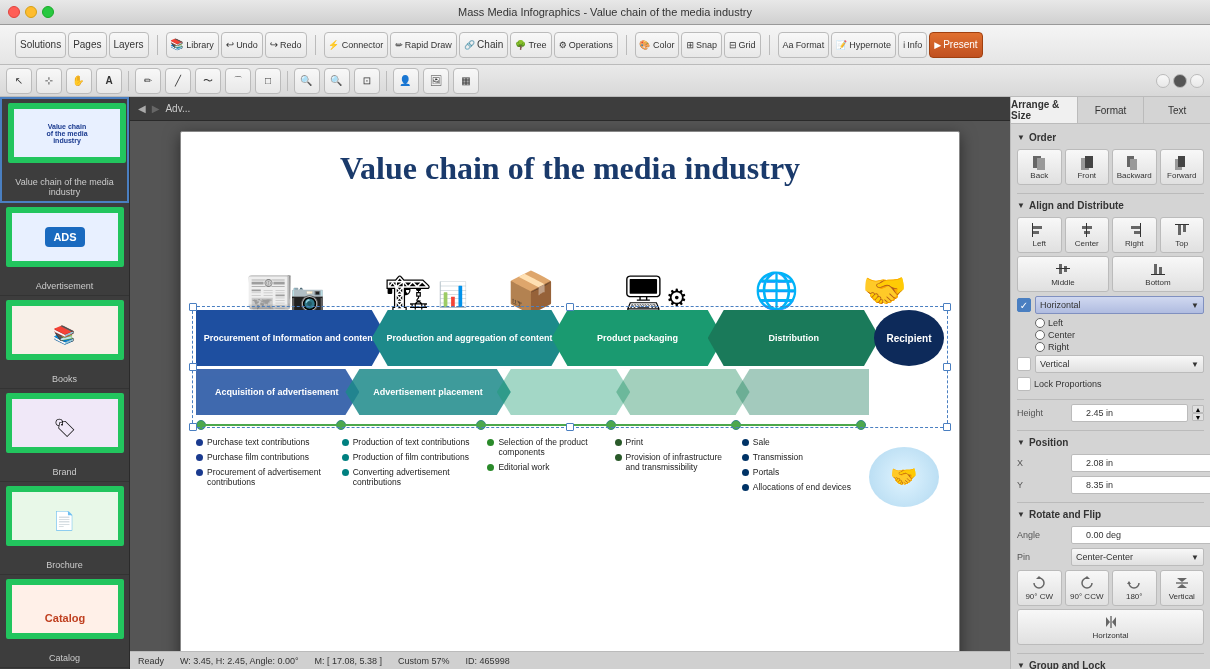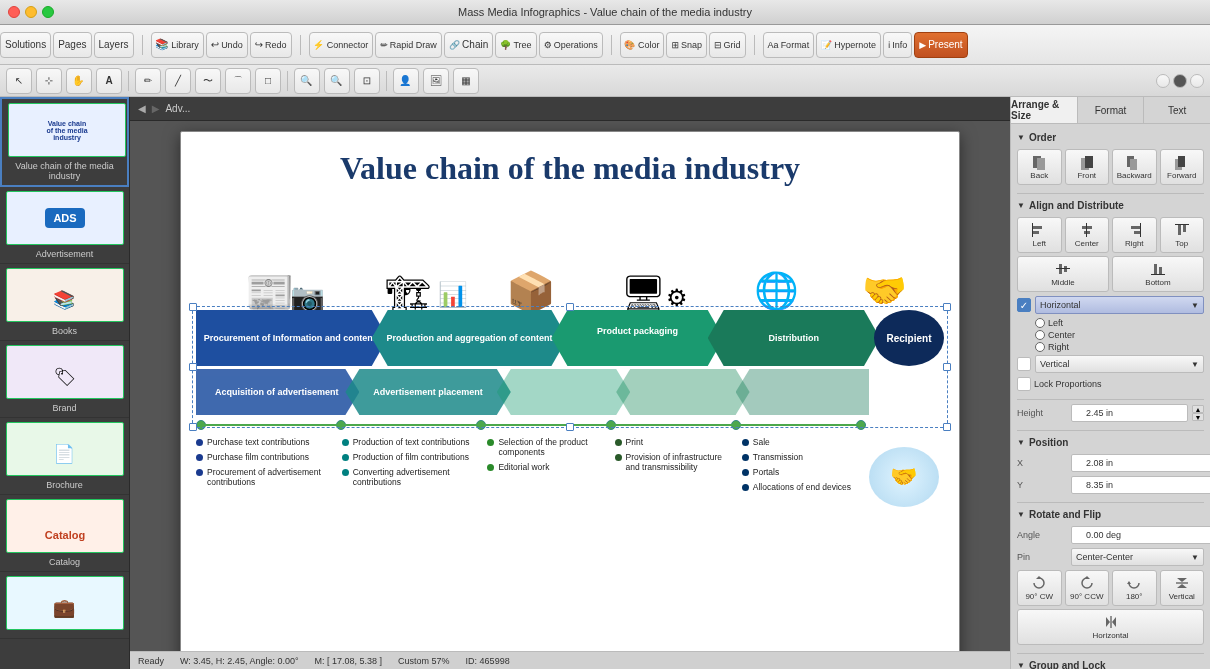--- a/index.html
+++ b/index.html
@@ -8,34 +8,34 @@
     
     .title-bar { height: 22px; background: linear-gradient(to bottom, #e8e8e8, #d0d0d0); display: flex; align-items: center; justify-content: space-between; padding: 12px 8px; border-bottom: 1px solid #999; flex-shrink: 0; }
     .title-bar-dots { display: flex; gap: 5px; }
     .dot { width: 12px; height: 12px; border-radius: 50%; }
     .dot-red { background: #ff5f57; border: 1px solid #e0443e; }
     .dot-yellow { background: #febc2e; border: 1px solid #d4a017; }
     .dot-green { background: #28c840; border: 1px solid #1aab29; }
     .title-bar-title { font-size: 11px; color: #333; font-weight: 500; position: absolute; left: 50%; transform: translateX(-50%); }
 
     
-    .toolbar-row1 { height: 40px; background: linear-gradient(to bottom, #f5f5f5, #e5e5e5); display: flex; align-items: center; padding: 0 0; gap: 6px; border-bottom: 1px solid #bbb; flex-shrink: 0; }
+    .toolbar-row1 { height: 40px; background: linear-gradient(to bottom, #f5f5f5, #e5e5e5); display: flex; align-items: center; padding: 0 15px; gap: 6px; border-bottom: 1px solid #bbb; flex-shrink: 0; }
     .toolbar-row2 { height: 32px; background: linear-gradient(to bottom, #eaeaea, #d8d8d8); display: flex; align-items: center; padding: 0 6px; gap: 4px; border-bottom: 1px solid #bbb; flex-shrink: 0; }
 
     .toolbar-btn { height: 26px; min-width: 26px; background: linear-gradient(to bottom, #f8f8f8, #e8e8e8); border: 1px solid #bbb; border-radius: 4px; display: flex; align-items: center; justify-content: center; font-size: 10px; color: #333; cursor: pointer; padding: 0 4px; gap: 2px; }
     .toolbar-separator { width: 1px; height: 20px; background: #bbb; margin: 0 2px; }
     .toolbar-group { display: flex; align-items: center; gap: 2px; }
 
     
     .main-layout { display: flex; flex: 1; overflow: hidden; }
 
     
     .left-sidebar { width: 130px; background: #3d3d3d; border-right: 1px solid #2a2a2a; overflow-y: auto; flex-shrink: 0; }
     .thumb-item { padding: 4px 6px; cursor: pointer; border-bottom: 1px solid #333; }
-    .thumb-img { width: 118px; height: 54px; background: #555; border: 1px solid #22c55e; border-radius: 2px; display: flex; align-items: center; justify-content: center; overflow: hidden; margin-bottom: 4px; position: relative; }
+    .thumb-img { width: 118px; height: 60px; background: #555; border: 6px solid #22c55e; border-radius: 2px; display: flex; align-items: center; justify-content: center; overflow: hidden; margin-bottom: 14px; position: relative; }
     .thumb-label { font-size: 9px; color: #ccc; text-align: center; }
 
     
     .canvas-area { flex: 1; background: #4a4a4a; display: flex; flex-direction: column; overflow: hidden; }
     .canvas-toolbar { height: 24px; background: #3d3d3d; display: flex; align-items: center; padding: 0 8px; gap: 6px; border-bottom: 1px solid #2a2a2a; }
     .canvas-scroll { flex: 1; overflow: auto; background: #555; display: flex; align-items: flex-start; justify-content: center; padding: 10px; }
     .slide { width: 780px; height: 585px; background: white; border: 1px solid #888; border-radius: 2px; box-shadow: 0 4px 16px rgba(0,0,0,0.5); position: relative; overflow: hidden; flex-shrink: 0; }
 
     
     .status-bar { height: 18px; background: #d0d0d0; display: flex; align-items: center; padding: 0 8px; gap: 16px; border-top: 1px solid #bbb; flex-shrink: 0; font-size: 9px; color: #333; }
@@ -315,21 +315,21 @@
         <div style="position:absolute;top:178px;left:15px;right:15px;height:56px;display:flex;">
 
           <div style="flex:1.15;background:#1e4fa0;clip-path:polygon(0 0, calc(100% - 16px) 0, 100% 50%, calc(100% - 16px) 100%, 0 100%);display:flex;align-items:center;justify-content:center;color:white;font-size:9px;font-weight:600;text-align:center;padding:0 8px 0 4px;z-index:1;margin-right:-16px;">
             <span>Procurement of Information and content</span>
           </div>
 
           <div style="flex:1.15;background:#1d8a8a;clip-path:polygon(16px 0, calc(100% - 16px) 0, 100% 50%, calc(100% - 16px) 100%, 16px 100%, 0 50%);display:flex;align-items:center;justify-content:center;color:white;font-size:9px;font-weight:600;text-align:center;padding:0 8px;z-index:1;margin-right:-16px;">
             <span>Production and aggregation of content</span>
           </div>
 
-          <div style="flex:1;background:#1a9a70;clip-path:polygon(16px 0, calc(100% - 16px) 0, 100% 50%, calc(100% - 16px) 100%, 16px 100%, 0 50%);display:flex;justify-content:center;color:white;font-size:9px;font-weight:600;text-align:center;padding:16px 8px;z-index:1;margin-right:-16px;">
+          <div style="flex:1;background:#1a9a70;clip-path:polygon(16px 0, calc(100% - 16px) 0, 100% 50%, calc(100% - 16px) 100%, 16px 100%, 0 50%);display:flex;align-items:center;justify-content:center;color:white;font-size:9px;font-weight:600;text-align:center;padding:4px 8px;z-index:1;margin-right:-16px;">
             <span>Product packaging</span>
           </div>
 
 
           <div style="flex:1;background:#1a7a5a;clip-path:polygon(16px 0, calc(100% - 16px) 0, 100% 50%, calc(100% - 16px) 100%, 16px 100%, 0 50%);display:flex;align-items:center;justify-content:center;color:white;font-size:9px;font-weight:600;text-align:center;padding:0 8px;z-index:1;margin-right:-16px;">
             <span>Distribution</span>
           </div>
 
           <div style="width:70px;flex-shrink:0;background:#0d2a5a;border-radius:50%;display:flex;align-items:center;justify-content:center;color:white;font-size:10px;font-weight:700;z-index:2;margin-left:10px;height:56px;">
             <span>Recipient</span>

